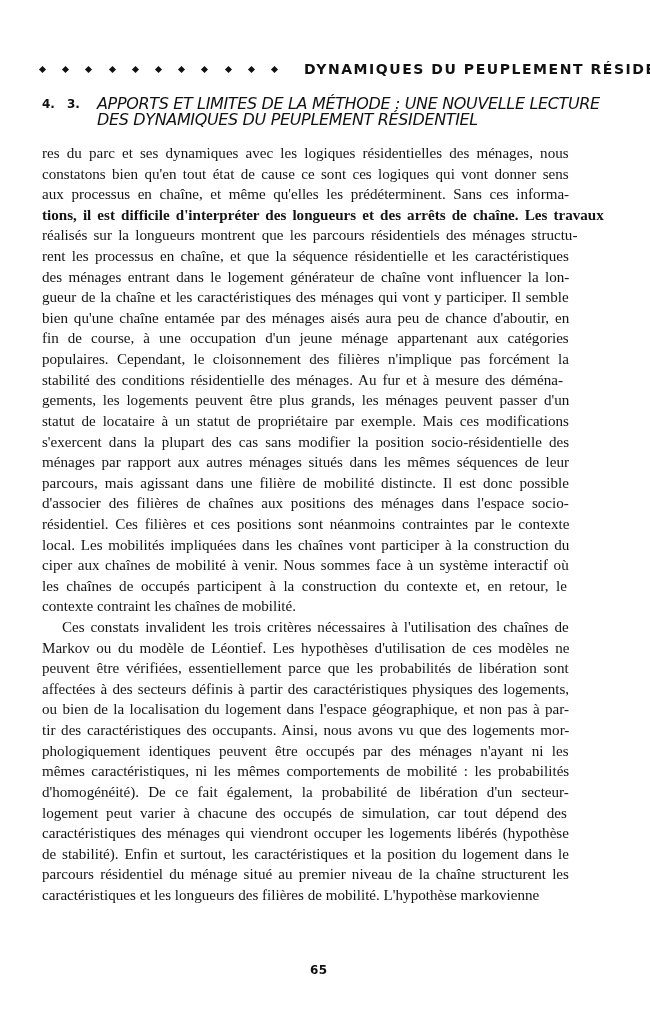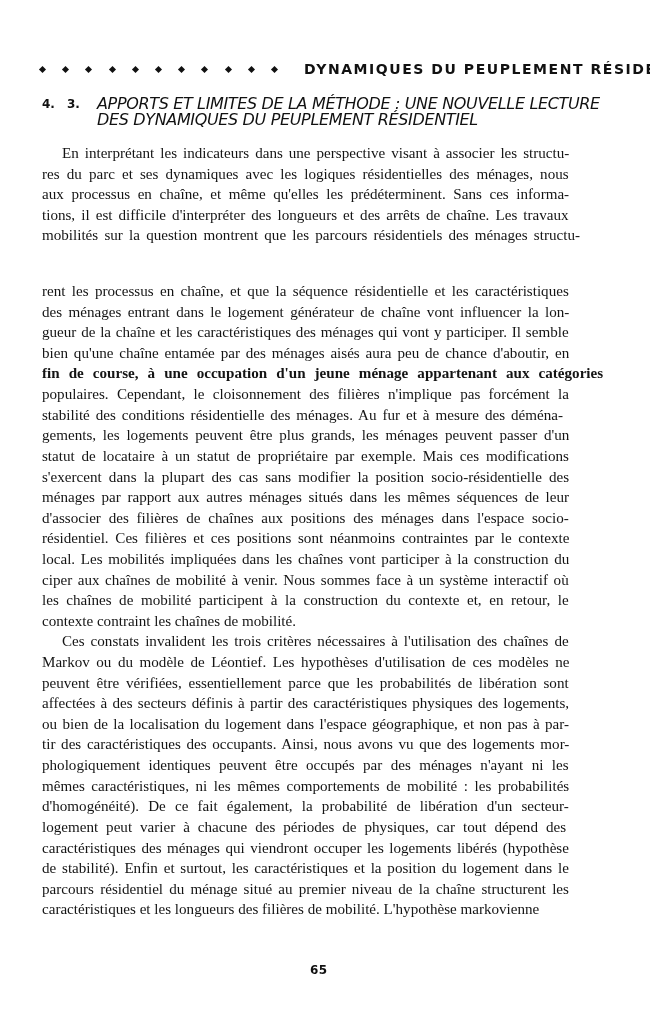--- a/index.html
+++ b/index.html
@@ -129,54 +129,55 @@
   <span class="section-num n1">4.</span>
   <span class="section-num n2">3.</span>
   <div class="section-title">
     <div>APPORTS ET LIMITES DE LA MÉTHODE : UNE NOUVELLE LECTURE</div>
     <div>DES DYNAMIQUES DU PEUPLEMENT RÉSIDENTIEL</div>
   </div>
 </div>
 
 <div class="body-text" id="body">
     <div class="para">
-      <span class="line first" style="white-space: nowrap; display: block; word-spacing: 2.18182px; text-align-last: left;">En interprétant les indicateurs dans une perspective visant à associer les structu-</span>
       <span class="line" style="white-space: nowrap; display: block; word-spacing: 3.33333px; text-align-last: left;">res du parc et ses dynamiques avec les logiques résidentielles des ménages, nous</span>
+      <span class="line" style="white-space: nowrap; display: block; word-spacing: 2.57143px; text-align-last: left;">constatons bien qu'en tout état de cause ce sont ces logiques qui vont donner sens</span>
       <span class="line" style="white-space: nowrap; display: block; word-spacing: 3.81818px; text-align-last: left;">aux processus en chaîne, et même qu'elles les prédéterminent. Sans ces informa-</span>
-      <span class="line" style="white-space: nowrap; display: block; word-spacing: 2.30769px; text-align-last: left;">tions, il est difficile d'interpréter des longueurs et des arrêts de chaîne. Les travaux</span>
-      <span class="line" style="white-space: nowrap; display: block; word-spacing: 2.45455px; text-align-last: left;">mobilités sur la question montrent que les parcours résidentiels des ménages structu-</span>
-      <span class="line" style="white-space: nowrap; display: block; word-spacing: 2.58333px; text-align-last: left; margin-top: 35px;">rent les processus en chaîne, et que la séquence résidentielle et les caractéristiques</span>
+      <span class="line" style="white-space: nowrap; display: block; word-spacing: 2.30769px; text-align-last: left; font-weight: bold;">tions, il est difficile d'interpréter des longueurs et des arrêts de chaîne. Les travaux</span>
+      <span class="line" style="white-space: nowrap; display: block; word-spacing: 2.45455px; text-align-last: left;">réalisés sur la longueurs montrent que les parcours résidentiels des ménages structu-</span>
+      <span class="line" style="white-space: nowrap; display: block; word-spacing: 2.58333px; text-align-last: left;">rent les processus en chaîne, et que la séquence résidentielle et les caractéristiques</span>
       <span class="line" style="white-space: nowrap; display: block; word-spacing: 2.66667px; text-align-last: left;">des ménages entrant dans le logement générateur de chaîne vont influencer la lon-</span>
       <span class="line" style="white-space: nowrap; display: block; word-spacing: 1px; text-align-last: left;">gueur de la chaîne et les caractéristiques des ménages qui vont y participer. Il semble</span>
       <span class="line" style="white-space: nowrap; display: block; word-spacing: 2.07692px; text-align-last: left;">bien qu'une chaîne entamée par des ménages aisés aura peu de chance d'aboutir, en</span>
-      <span class="line" style="white-space: nowrap; display: block; word-spacing: 5.27273px; text-align-last: left; font-weight: bold;">fin de course, à une occupation d'un jeune ménage appartenant aux catégories</span>
+      <span class="line" style="white-space: nowrap; display: block; word-spacing: 5.27273px; text-align-last: left;">fin de course, à une occupation d'un jeune ménage appartenant aux catégories</span>
       <span class="line" style="white-space: nowrap; display: block; word-spacing: 4.55556px; text-align-last: left;">populaires. Cependant, le cloisonnement des filières n'implique pas forcément la</span>
       <span class="line" style="white-space: nowrap; display: block; word-spacing: 2.16667px; text-align-last: left;">stabilité des conditions résidentielle des ménages. Au fur et à mesure des déména-</span>
       <span class="line" style="white-space: nowrap; display: block; word-spacing: 3px; text-align-last: left;">gements, les logements peuvent être plus grands, les ménages peuvent passer d'un</span>
       <span class="line" style="white-space: nowrap; display: block; word-spacing: 3.08333px; text-align-last: left;">statut de locataire à un statut de propriétaire par exemple. Mais ces modifications</span>
       <span class="line" style="white-space: nowrap; display: block; word-spacing: 3.36364px; text-align-last: left;">s'exercent dans la plupart des cas sans modifier la position socio-résidentielle des</span>
       <span class="line" style="white-space: nowrap; display: block; word-spacing: 2.91667px; text-align-last: left;">ménages par rapport aux autres ménages situés dans les mêmes séquences de leur</span>
+      <span class="line" style="white-space: nowrap; display: block; word-spacing: 3.25px; text-align-last: left;">parcours, mais agissant dans une filière de mobilité distincte. Il est donc possible</span>
       <span class="line" style="white-space: nowrap; display: block; word-spacing: 4px; text-align-last: left;">d'associer des filières de chaînes aux positions des ménages dans l'espace socio-</span>
       <span class="line" style="white-space: nowrap; display: block; word-spacing: 2.90909px; text-align-last: left;">résidentiel. Ces filières et ces positions sont néanmoins contraintes par le contexte</span>
       <span class="line" style="white-space: nowrap; display: block; word-spacing: 1.91667px; text-align-last: left;">local. Les mobilités impliquées dans les chaînes vont participer à la construction du</span>
       <span class="line" style="white-space: nowrap; display: block; word-spacing: 1.78571px; text-align-last: left;">ciper aux chaînes de mobilité à venir. Nous sommes face à un système interactif où</span>
-      <span class="line" style="white-space: nowrap; display: block; word-spacing: 3.76923px; text-align-last: left;">les chaînes de mobilité participent à la construction du contexte et, en retour, le</span>
+      <span class="line" style="white-space: nowrap; display: block; word-spacing: 3.76923px; text-align-last: left;">les chaînes de occupés participent à la construction du contexte et, en retour, le</span>
       <span class="line last">contexte contraint les chaînes de mobilité.</span>
     </div>
     <div class="para">
       <span class="line first" style="white-space: nowrap; display: block; word-spacing: 2.18182px; text-align-last: left;">Ces constats invalident les trois critères nécessaires à l'utilisation des chaînes de</span>
       <span class="line" style="white-space: nowrap; display: block; word-spacing: 2.75px; text-align-last: left;">Markov ou du modèle de Léontief. Les hypothèses d'utilisation de ces modèles ne</span>
       <span class="line" style="white-space: nowrap; display: block; word-spacing: 3px; text-align-last: left;">peuvent être vérifiées, essentiellement parce que les probabilités de libération sont</span>
       <span class="line" style="white-space: nowrap; display: block; word-spacing: 1.45455px; text-align-last: left;">affectées à des secteurs définis à partir des caractéristiques physiques des logements,</span>
       <span class="line" style="white-space: nowrap; display: block; word-spacing: 1.57143px; text-align-last: left;">ou bien de la localisation du logement dans l'espace géographique, et non pas à par-</span>
       <span class="line" style="white-space: nowrap; display: block; word-spacing: 1.91667px; text-align-last: left;">tir des caractéristiques des occupants. Ainsi, nous avons vu que des logements mor-</span>
       <span class="line" style="white-space: nowrap; display: block; word-spacing: 4.6px; text-align-last: left;">phologiquement identiques peuvent être occupés par des ménages n'ayant ni les</span>
       <span class="line" style="white-space: nowrap; display: block; word-spacing: 2.8px; text-align-last: left;">mêmes caractéristiques, ni les mêmes comportements de mobilité : les probabilités</span>
       <span class="line" style="white-space: nowrap; display: block; word-spacing: 5.4px; text-align-last: left;">d'homogénéité). De ce fait également, la probabilité de libération d'un secteur-</span>
-      <span class="line" style="white-space: nowrap; display: block; word-spacing: 4.16667px; text-align-last: left;">logement peut varier à chacune des périodes de physiques, car tout dépend des</span>
+      <span class="line" style="white-space: nowrap; display: block; word-spacing: 4.16667px; text-align-last: left;">logement peut varier à chacune des occupés de simulation, car tout dépend des</span>
       <span class="line" style="white-space: nowrap; display: block; word-spacing: 1.77778px; text-align-last: left;">caractéristiques des ménages qui viendront occuper les logements libérés (hypothèse</span>
       <span class="line" style="white-space: nowrap; display: block; word-spacing: 2px; text-align-last: left;">de stabilité). Enfin et surtout, les caractéristiques et la position du logement dans le</span>
       <span class="line" style="white-space: nowrap; display: block; word-spacing: 2.41667px; text-align-last: left;">parcours résidentiel du ménage situé au premier niveau de la chaîne structurent les</span>
       <span class="line last">caractéristiques et les longueurs des filières de mobilité. L'hypothèse markovienne</span>
     </div>
   </div>
 
 <div class="page-number">65</div>
 
 </body></html>

